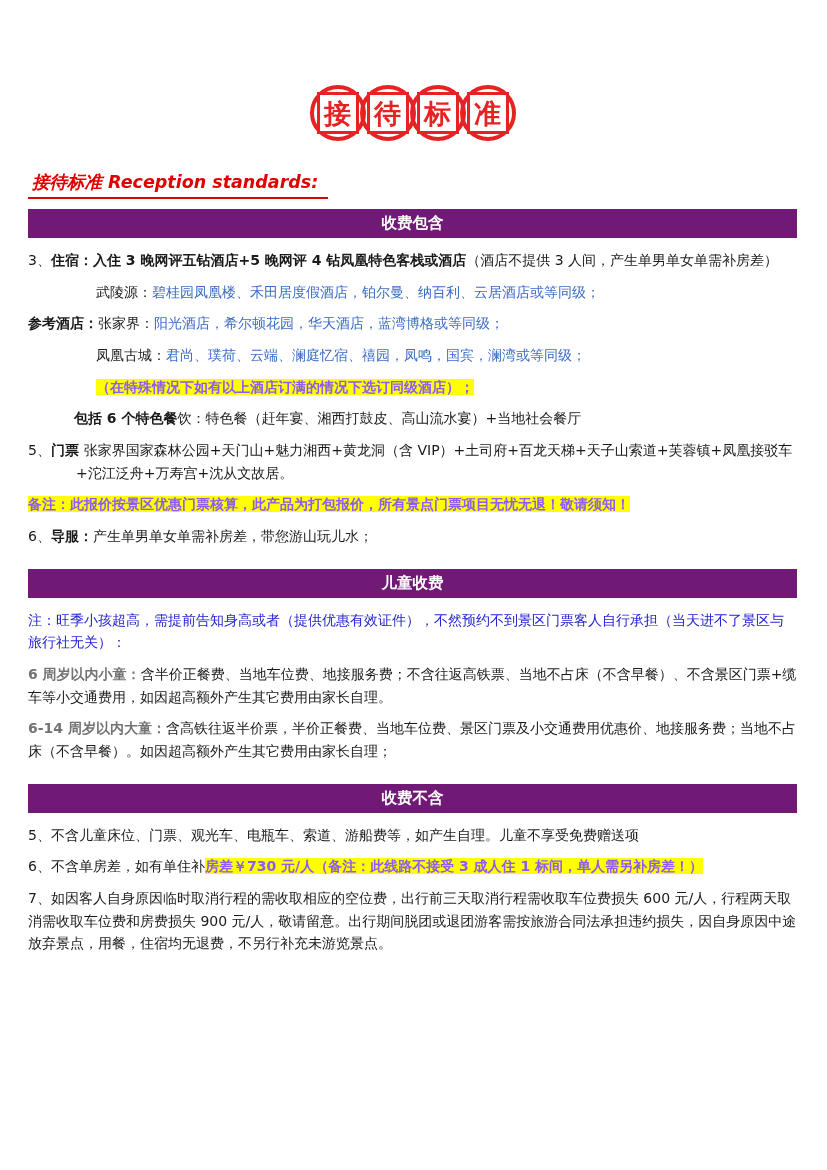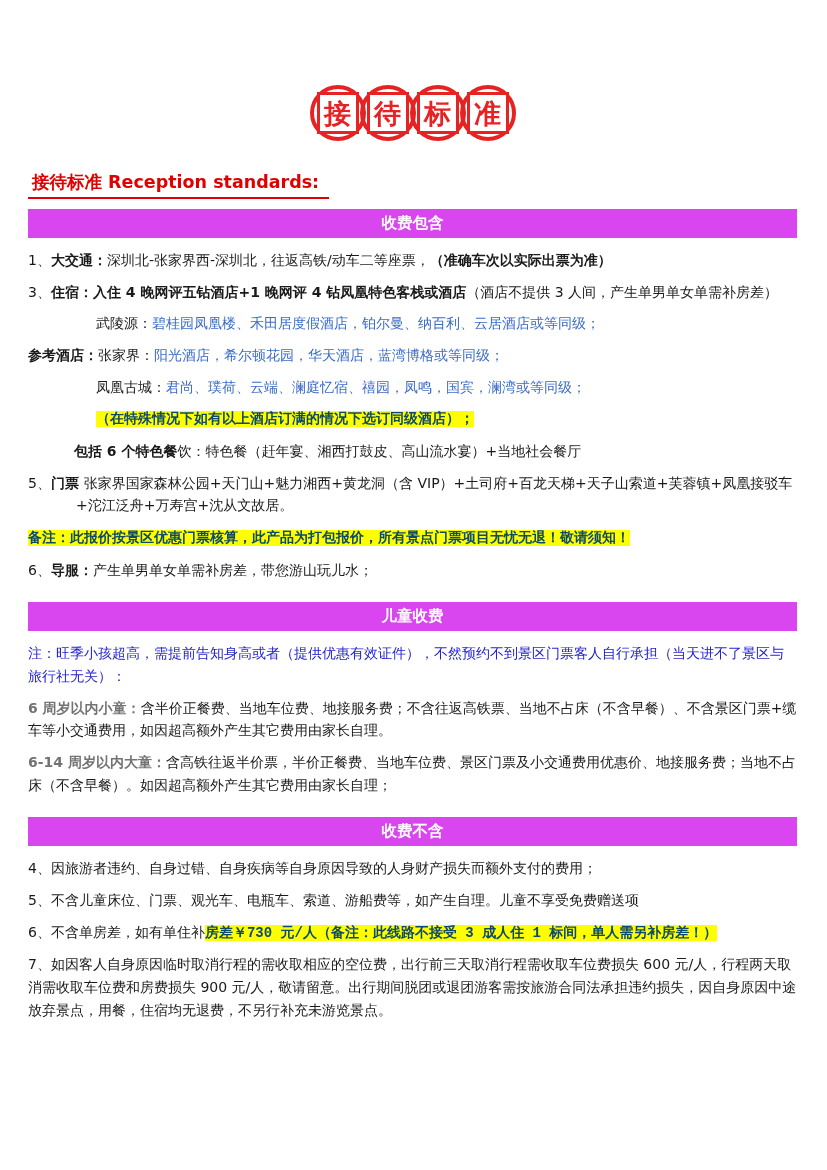--- a/index.html
+++ b/index.html
@@ -11,42 +11,42 @@
   .stamp-row{display:flex;justify-content:center;align-items:center;height:70px;margin-bottom:22px;}
   .stamp-unit{position:relative;width:50px;height:68px;display:inline-block;}
   .stamp-unit::before{content:"";position:absolute;left:50%;top:50%;transform:translate(-50%,-50%);
       width:56px;height:56px;border:4px solid #e62222;border-radius:50%;box-sizing:border-box;}
   .stamp-box{position:absolute;left:50%;top:50%;transform:translate(-50%,-50%);
       width:42px;height:42px;background:#fff;border:3px solid #e62222;box-sizing:border-box;
       display:flex;align-items:center;justify-content:center;color:#e62222;
       font-weight:bold;font-size:27px;line-height:1;}
 
   
-  .doc-title{margin:4px 0 10px 0;}
+  .doc-title{margin:4px 0 10px 0;font-style:italic;}
   .doc-title span{display:inline-block;color:#e00000;font-weight:bold;font-size:17.5px;
       border-bottom:2px solid #e00000;padding:0 10px 3px 4px;}
 
   
-  .sec-header{background:#d946ef;color:#ffffff;font-weight:bold;font-size:15.5px;
+  .sec-header{background:#701a75;color:#ffffff;font-weight:bold;font-size:15.5px;
       text-align:center;padding:4px 0;margin-top:6px;}
   .sec-body{padding:2px 0 6px 0;}
   .line{margin:9px 0;line-height:1.62;}
   .ind1{padding-left:46px;}
   .ind2{padding-left:68px;}
   .hang{padding-left:48px;text-indent:-48px;}
 
   
   .s-n{color:#1a1a1a;}
   .s-b{color:#1a1a1a;font-weight:bold;}
   .s-rb{color:#737373;font-weight:bold;}
   .s-blue{color:#3b6bc5;}
   .s-blue2{color:#2423cf;}
   .s-hl-r{background:#ffff00;color:#f00000;}
   .s-hl-n{background:#ffff00;color:#1a1a1a;}
-  .s-hl-rb{background:#ffff00;color:#0c4a6e;font-weight:bold;font-family:Liberation Mono, monospace;}
+  .s-hl-rb{background:#ffff00;color:#8b5cf6;font-weight:bold;}
 </style>
 </head>
 <body>
 
 <div class="page">
   <div class="stamp-row">
       <span class="stamp-unit">
         <span class="stamp-box">接</span>
       </span>
       <span class="stamp-unit">
@@ -59,22 +59,21 @@
         <span class="stamp-box">准</span>
       </span>
     </div>
   <div class="doc-title">
     <span>接待标准 Reception standards:</span>
   </div>
   <div id="sections">
   <section>
     <div class="sec-header">收费包含</div>
     <div class="sec-body">
-          <p class="line"><span class="s-n">1、</span><span class="s-b">大交通：</span><span class="s-n">深圳北-张家界西-深圳北，往返高铁/动车二等座票，</span><span class="s-b">（准确车次以实际出票为准）</span></p>
-          <p class="line"><span class="s-n">3、</span><span class="s-b">住宿：入住 4 晚网评五钻酒店+1 晚网评 4 钻凤凰特色客栈或酒店</span><span class="s-n">（酒店不提供 3 人间，产生单男单女单需补房差）</span></p>
+          <p class="line"><span class="s-n">3、</span><span class="s-b">住宿：入住 3 晚网评五钻酒店+5 晚网评 4 钻凤凰特色客栈或酒店</span><span class="s-n">（酒店不提供 3 人间，产生单男单女单需补房差）</span></p>
           <p class="line ind2"><span class="s-n">武陵源：</span><span class="s-blue">碧桂园凤凰楼、禾田居度假酒店，铂尔曼、纳百利、云居酒店或等同级；</span></p>
           <p class="line"><span class="s-b">参考酒店：</span><span class="s-n">张家界：</span><span class="s-blue">阳光酒店，希尔顿花园，华天酒店，蓝湾博格或等同级；</span></p>
           <p class="line ind2"><span class="s-n">凤凰古城：</span><span class="s-blue">君尚、璞荷、云端、澜庭忆宿、禧园，凤鸣，国宾，澜湾或等同级；</span></p>
           <p class="line ind2"><span class="s-hl-rb">（在特殊情况下如有以上酒店订满的情况下选订同级酒店）；</span></p>
           <p class="line ind1"><span class="s-b">包括 6 个特色餐</span><span class="s-n">饮：特色餐（赶年宴、湘西打鼓皮、高山流水宴）+当地社会餐厅</span></p>
           <p class="line hang"><span class="s-n">5、</span><span class="s-b">门票 </span><span class="s-n">张家界国家森林公园+天门山+魅力湘西+黄龙洞（含 VIP）+土司府+百龙天梯+天子山索道+芙蓉镇+凤凰接驳车+沱江泛舟+万寿宫+沈从文故居。</span></p>
           <p class="line"><span class="s-hl-rb">备注：此报价按景区优惠门票核算，此产品为打包报价，所有景点门票项目无忧无退！敬请须知！</span></p>
           <p class="line"><span class="s-n">6、</span><span class="s-b">导服：</span><span class="s-n">产生单男单女单需补房差，带您游山玩儿水；</span></p>
         </div>
   </section>
@@ -84,21 +83,20 @@
     <div class="sec-body">
           <p class="line"><span class="s-blue2">注：旺季小孩超高，需提前告知身高或者（提供优惠有效证件），不然预约不到景区门票客人自行承担（当天进不了景区与旅行社无关）：</span></p>
           <p class="line"><span class="s-rb">6 周岁以内小童：</span><span class="s-n">含半价正餐费、当地车位费、地接服务费；不含往返高铁票、当地不占床（不含早餐）、不含景区门票+缆车等小交通费用，如因超高额外产生其它费用由家长自理。</span></p>
           <p class="line"><span class="s-rb">6-14 周岁以内大童：</span><span class="s-n">含高铁往返半价票，半价正餐费、当地车位费、景区门票及小交通费用优惠价、地接服务费；当地不占床（不含早餐）。如因超高额外产生其它费用由家长自理；</span></p>
         </div>
   </section>
 
   <section>
     <div class="sec-header">收费不含</div>
     <div class="sec-body">
-          <p class="line"><span class="s-n">4、因旅游者违约、自身过错、自身疾病等自身原因导致的人身财产损失而额外支付的费用；</span></p>
           <p class="line"><span class="s-n">5、不含儿童床位、门票、观光车、电瓶车、索道、游船费等，如产生自理。儿童不享受免费赠送项</span></p>
           <p class="line"><span class="s-n">6、不含单房差，如有单住补</span><span class="s-hl-rb">房差￥730 元/人（备注：此线路不接受 3 成人住 1 标间，单人需另补房差！）</span></p>
           <p class="line"><span class="s-n">7、如因客人自身原因临时取消行程的需收取相应的空位费，出行前三天取消行程需收取车位费损失 600 元/人，行程两天取消需收取车位费和房费损失 900 元/人，敬请留意。出行期间脱团或退团游客需按旅游合同法承担违约损失，因自身原因中途放弃景点，用餐，住宿均无退费，不另行补充未游览景点。</span></p>
         </div>
   </section>
 
 </div>
 </div>
 
 </body></html>

